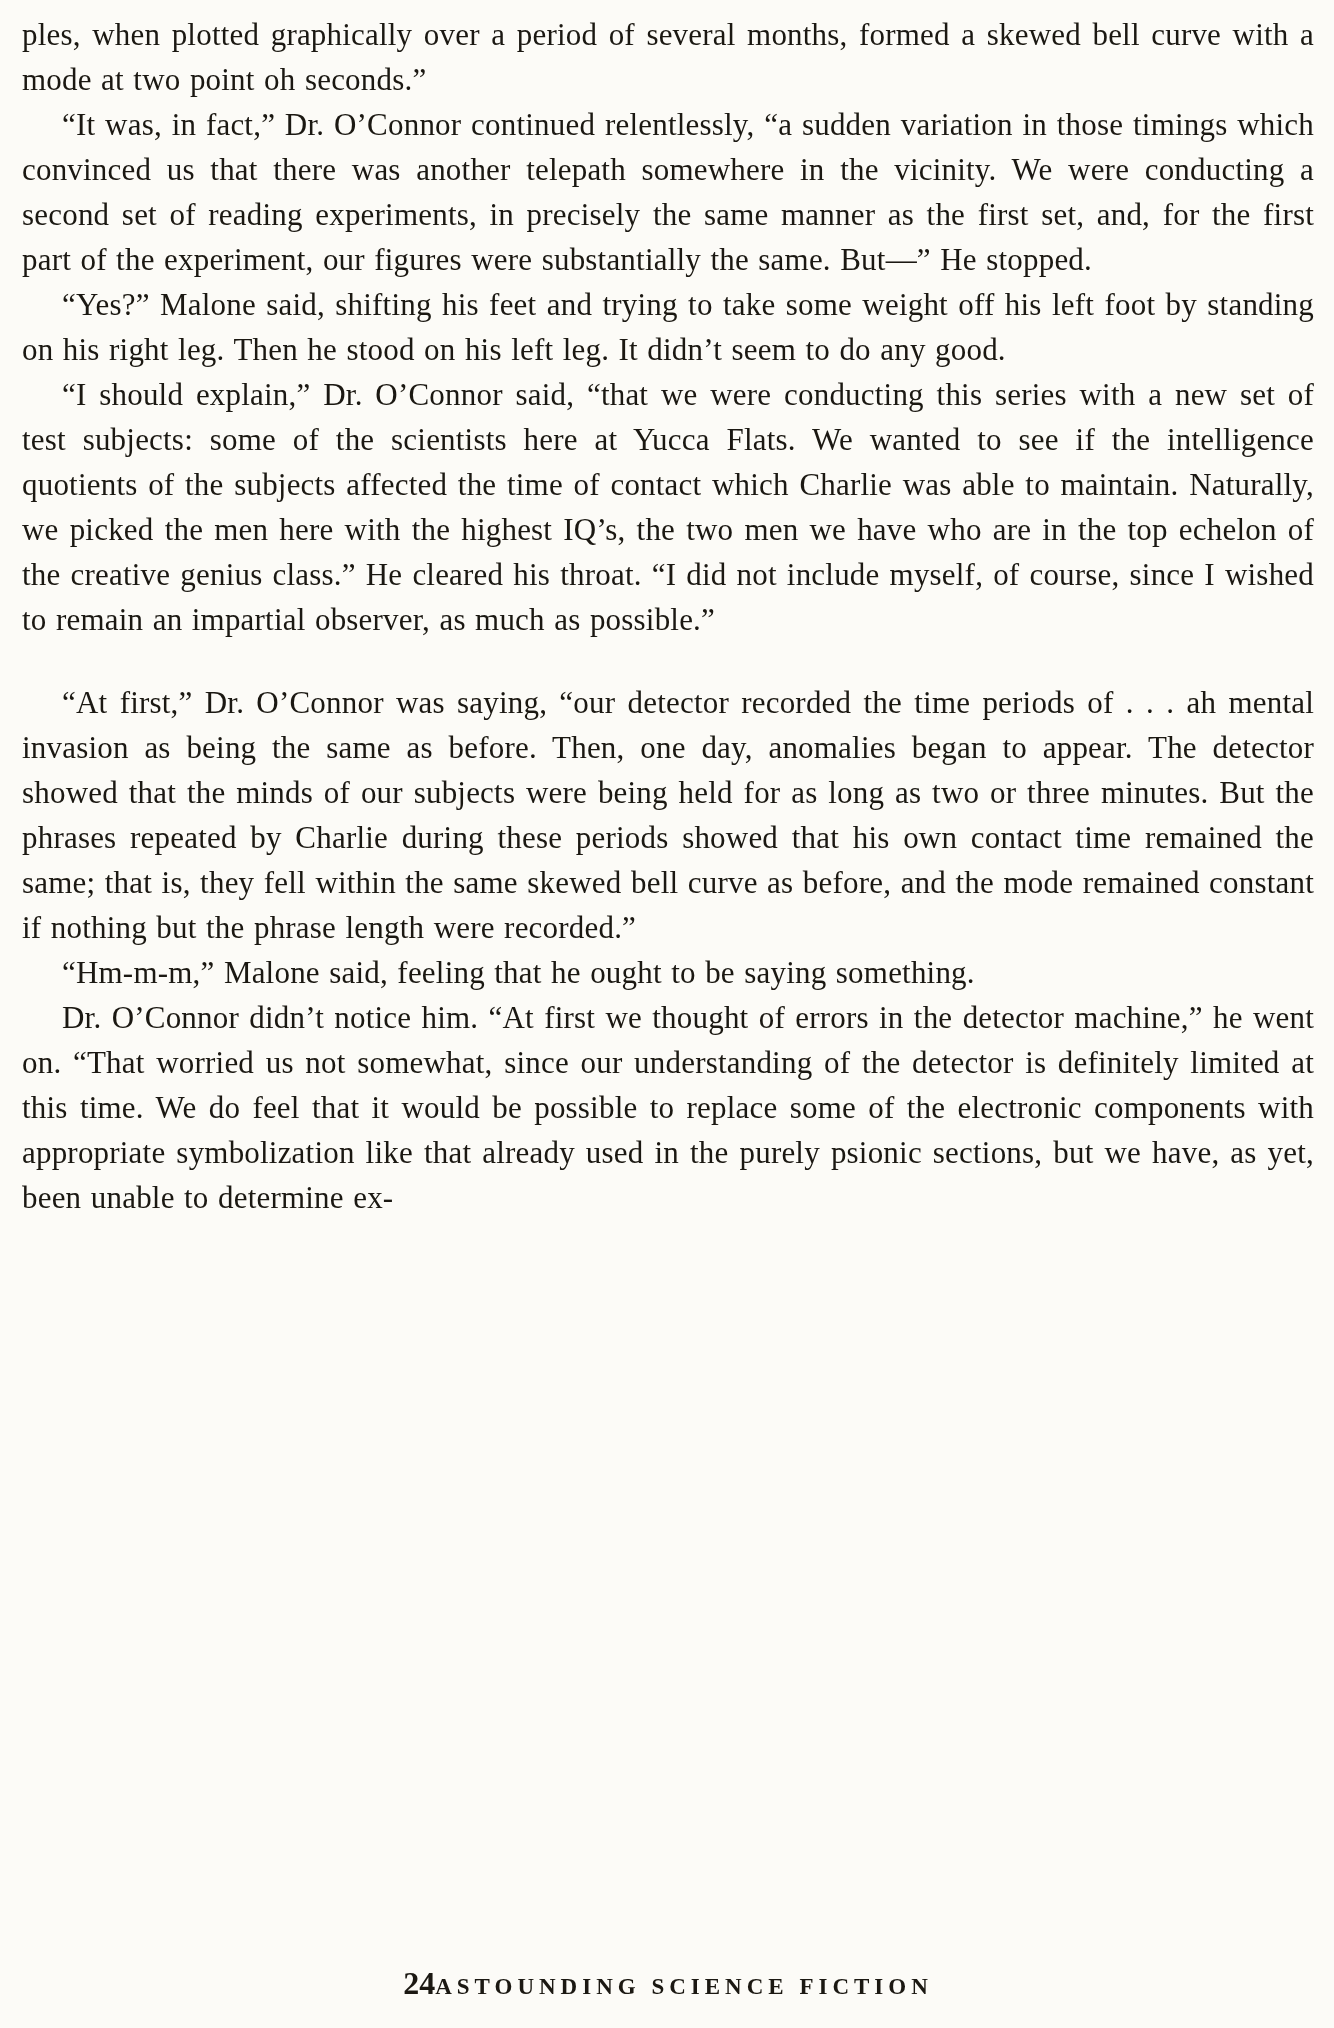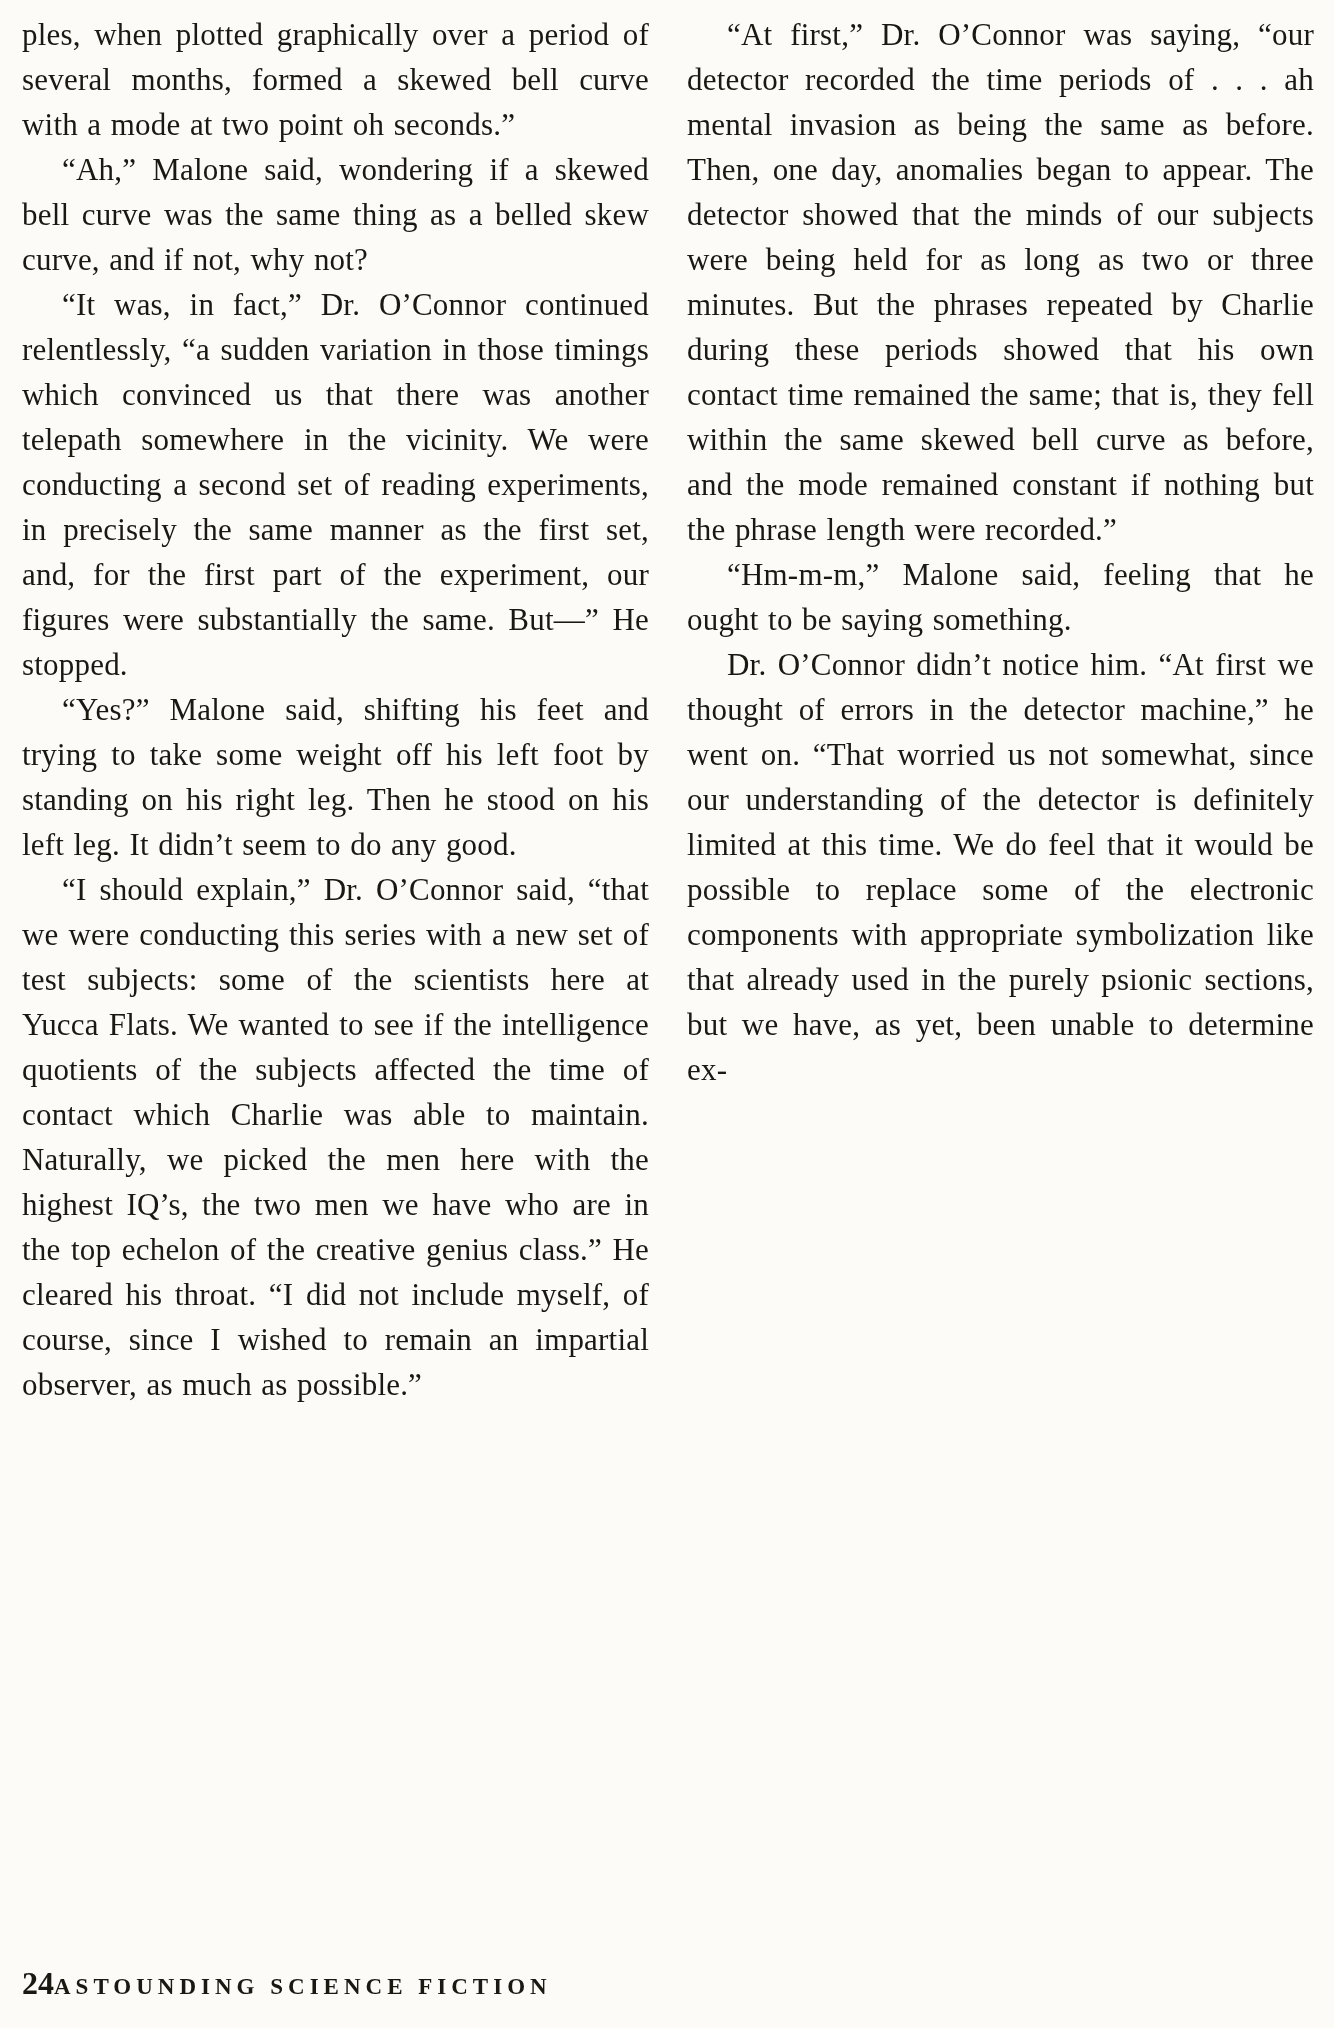--- a/index.html
+++ b/index.html
@@ -19,20 +19,21 @@
   .page {
     box-sizing: border-box;
     width: 100%;
     height: 100%;
     padding: 12px 20px 0 22px;
     position: relative;
   }
   .columns {
     display: flex;
     gap: 38px;
+    flex-direction: column;
   }
   .col {
     flex: 1 1 0;
     text-align: justify;
     font-size: 31px;
     line-height: 45px;
     letter-spacing: 0.2px;
     word-spacing: 1.5px;
   }
   p.para {
@@ -42,21 +43,21 @@
   }
   p.para.no-indent {
     text-indent: 0;
   }
   .footer {
     position: absolute;
     left: 22px;
     right: 20px;
     bottom: 26px;
     display: flex;
-    justify-content: flex-start;
+    justify-content: center;
     align-items: baseline;
   }
   .page-number {
     font-weight: bold;
     font-size: 32px;
   }
   .running-title {
     font-weight: bold;
     font-size: 23px;
     letter-spacing: 5px;
@@ -65,21 +66,20 @@
 </style>
 </head>
 <body>
 
 <div class="page">
 
   <div class="columns">
 
     <div class="col">
       <p class="para no-indent">ples, when plotted graphically over a period of several months, formed a skewed bell curve with a mode at two point oh seconds.”</p>
-      <p class="para">“Ah,” Malone said, wondering if a skewed bell curve was the same thing as a belled skew curve, and if not, why not?</p>
       <p class="para">“It was, in fact,” Dr. O’Connor continued relentlessly, “a sudden variation in those timings which convinced us that there was another telepath somewhere in the vicinity. We were conducting a second set of reading experiments, in precisely the same manner as the first set, and, for the first part of the experiment, our figures were substantially the same. But—” He stopped.</p>
       <p class="para">“Yes?” Malone said, shifting his feet and trying to take some weight off his left foot by standing on his right leg. Then he stood on his left leg. It didn’t seem to do any good.</p>
       <p class="para">“I should explain,” Dr. O’Connor said, “that we were conducting this series with a new set of test subjects: some of the scientists here at Yucca Flats. We wanted to see if the intelligence quotients of the subjects affected the time of contact which Charlie was able to maintain. Naturally, we picked the men here with the highest IQ’s, the two men we have who are in the top echelon of the creative genius class.” He cleared his throat. “I did not include myself, of course, since I wished to remain an impartial observer, as much as possible.”</p>
     </div>
 
     <div class="col">
       <p class="para">“At first,” Dr. O’Connor was saying, “our detector recorded the time periods of . . . ah mental invasion as being the same as before. Then, one day, anomalies began to appear. The detector showed that the minds of our subjects were being held for as long as two or three minutes. But the phrases repeated by Charlie during these periods showed that his own contact time remained the same; that is, they fell within the same skewed bell curve as before, and the mode remained constant if nothing but the phrase length were recorded.”</p>
       <p class="para">“Hm-m-m,” Malone said, feeling that he ought to be saying something.</p>
       <p class="para">Dr. O’Connor didn’t notice him. “At first we thought of errors in the detector machine,” he went on. “That worried us not somewhat, since our understanding of the detector is definitely limited at this time. We do feel that it would be possible to replace some of the electronic components with appropriate symbolization like that already used in the purely psionic sections, but we have, as yet, been unable to determine ex-</p>
     </div>

